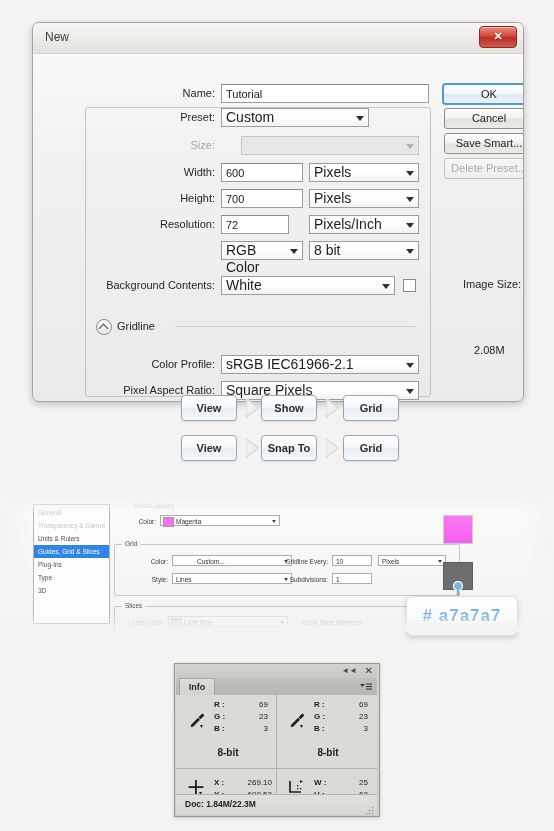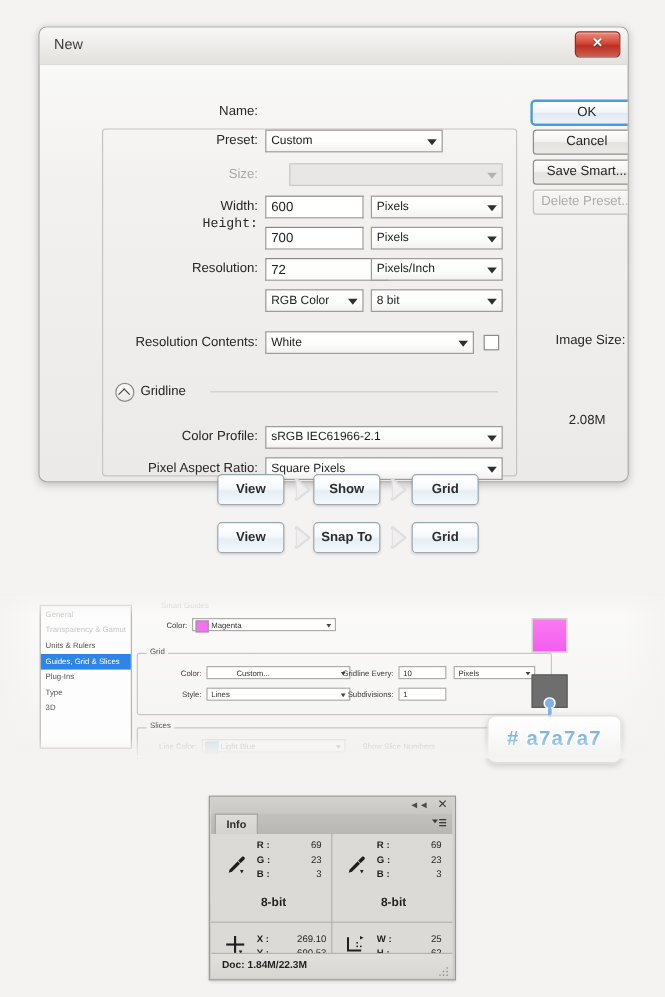--- a/index.html
+++ b/index.html
@@ -55,21 +55,21 @@
     background:#fff;border:1px solid #9e9c99;
     border-top-color:#8b8986;
     font-size:11px;color:#1d1d1d;
     line-height:17px;padding:0 4px;
     font-family:"Liberation Sans", sans-serif;
   }
   .combo{
     position:absolute;height:19px;box-sizing:border-box;
     background:linear-gradient(180deg,#ffffff 0%,#fdfdfd 55%,#f3f2f0 100%);
     border:1px solid #9e9c99;
-    font-size:10px;color:#1d1d1d;line-height:17px;padding:0 16px 0 4px;
+    font-size:14px;color:#1d1d1d;line-height:17px;padding:0 16px 0 4px;
   }
   .combo.dis{background:#e9e7e5;border-color:#c9c7c4;color:#aeacaa;}
   .combo .arr{
     position:absolute;right:4px;top:7px;
     width:0;height:0;border-left:4px solid transparent;border-right:4px solid transparent;
     border-top:5px solid #2f2f2f;
   }
   .combo.dis .arr{border-top-color:#b5b3b1;}
 
   .btn{
@@ -248,64 +248,65 @@
 
 <div class="abs" id="new-dialog">
 
   <div id="dlg-titlebar"></div>
   <div id="dlg-title">New</div>
   <div id="dlg-close">✕</div>
 
   <div class="fieldset" style="left:52px;top:84px;width:344px;height:288px;"></div>
 
   <div class="lbl" style="left:92px;top:60px;width:90px;">Name:</div>
+  <input class="tinput" style="left: 188px; top: 61px; width: 208px;" value="Tutorial">
 
   <div class="lbl" style="left:72px;top:84px;width:110px;">Preset:</div>
   <div class="combo" style="left:188px;top:85px;width:148px;">
     <span>Custom</span>
     <span class="arr"></span>
   </div>
 
   <div class="lbl dim" style="left:92px;top:112px;width:90px;">Size:</div>
   <div class="combo dis" style="left:208px;top:113px;width:178px;">
     <span></span>
     <span class="arr"></span>
   </div>
 
   <div class="lbl" style="left:82px;top:139px;width:100px;">Width:</div>
   <input class="tinput" style="left: 188px; top: 140px; width: 82px;" value="600">
   <div class="combo" style="left:276px;top:140px;width:110px;">
     <span>Pixels</span>
     <span class="arr"></span>
   </div>
 
-  <div class="lbl" style="left:82px;top:154px;width:100px;font-family:Liberation Mono, monospace;">Height:</div>
+  <div class="lbl" style="left:82px;top:165px;width:100px;">Height:</div>
   <input class="tinput" style="left: 188px; top: 166px; width: 82px;" value="700">
   <div class="combo" style="left:276px;top:166px;width:110px;">
     <span>Pixels</span>
     <span class="arr"></span>
   </div>
 
   <div class="lbl" style="left:62px;top:191px;width:120px;">Resolution:</div>
-  <input class="tinput" style="left: 188px; top: 192px; width: 102px;" value="72">
+  <input class="tinput" style="left: 188px; top: 192px; width: 68px;" value="72">
   <div class="combo" style="left:276px;top:192px;width:110px;">
     <span>Pixels/Inch</span>
     <span class="arr"></span>
   </div>
 
   <div class="combo" style="left:188px;top:218px;width:82px;">
     <span>RGB Color</span>
     <span class="arr"></span>
   </div>
   <div class="combo" style="left:276px;top:218px;width:110px;">
     <span>8 bit</span>
     <span class="arr"></span>
   </div>
 
-  <div class="lbl" style="left:32px;top:252px;width:150px;">Resolution Contents:</div>
+  <div class="lbl" style="left:32px;top:252px;width:150px;">Background Contents:</div>
   <div class="combo" style="left:188px;top:253px;width:174px;">
     <span>White</span>
     <span class="arr"></span>
   </div>
   <div class="checkbox" style="left:370px;top:256px;"></div>
 
   <div id="image-size-label" style="left:430px;top:255px;">Image Size:</div>
   <div id="image-size-value" style="left:441px;top:278px;">2.08M</div>
 
   <div id="adv-toggle" style="left:63px;top:296px;"></div>

